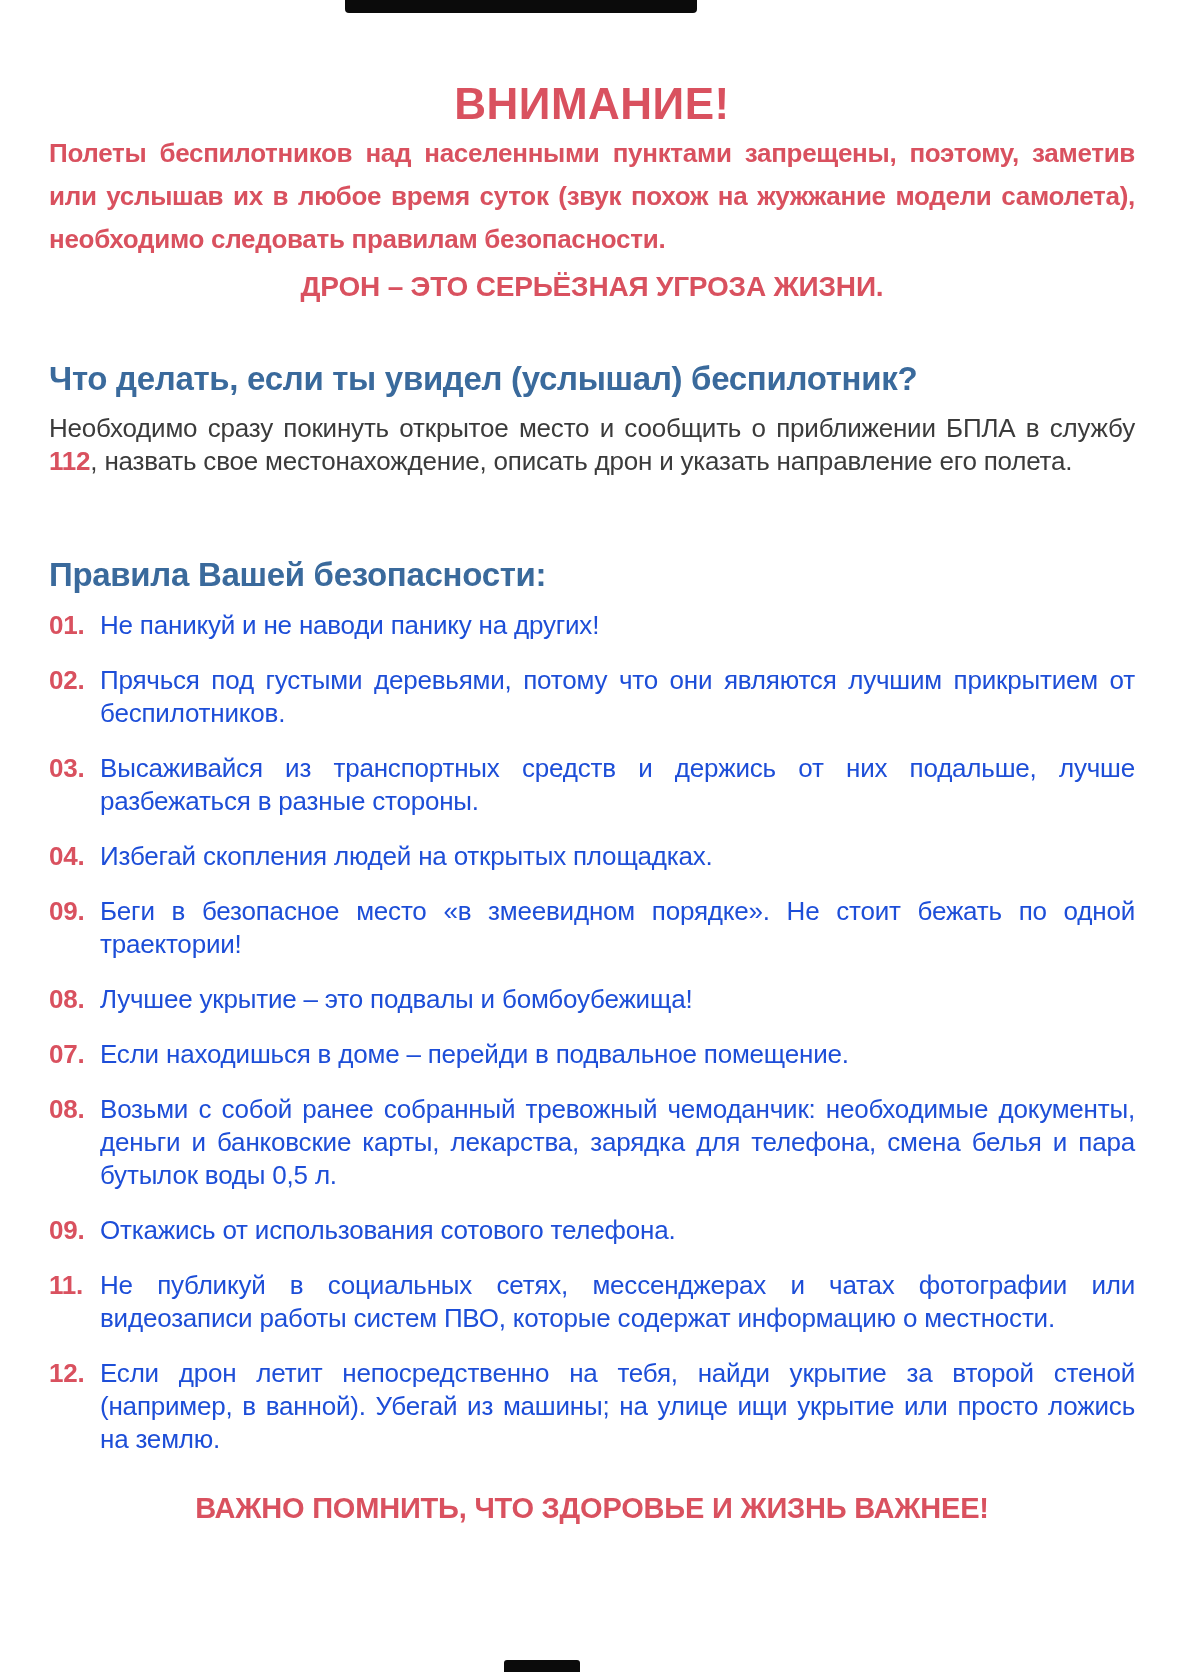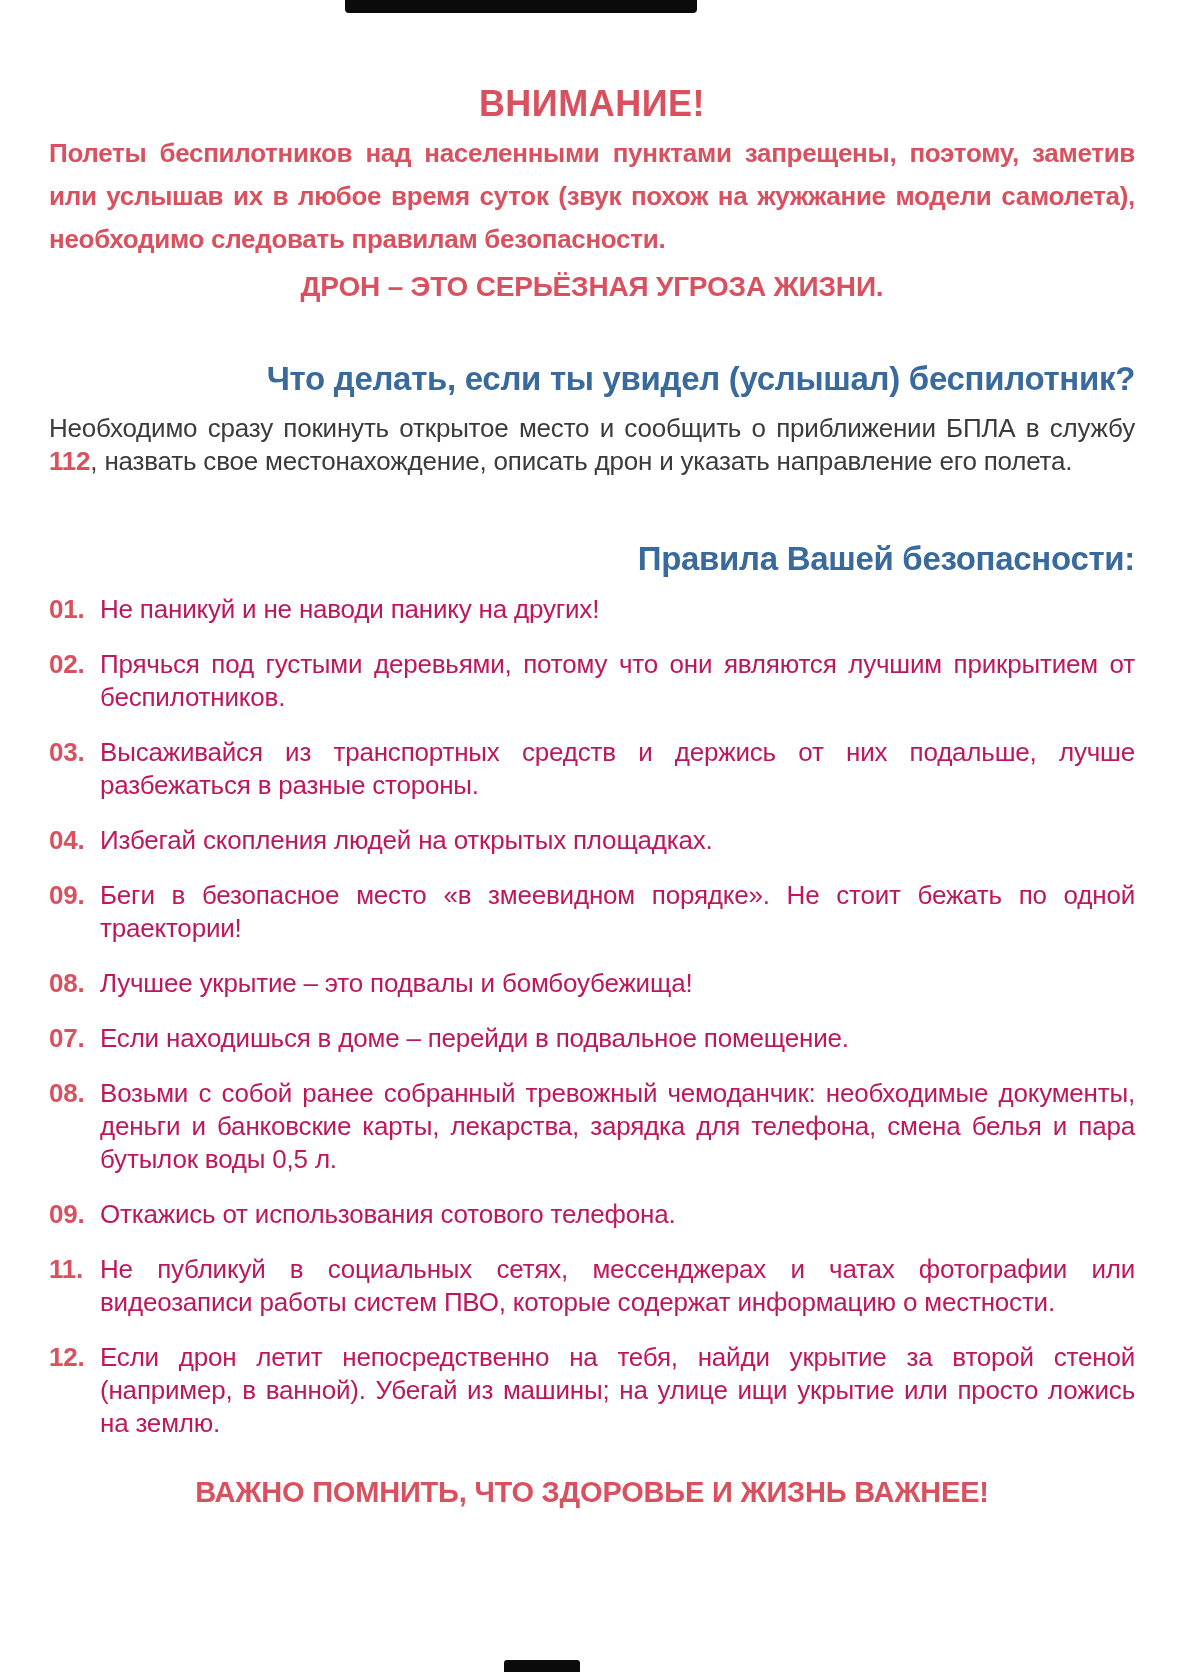--- a/index.html
+++ b/index.html
@@ -33,21 +33,21 @@
   .content {
     position: absolute;
     left: 49px;
     right: 49px;
     top: 0;
   }
 
   .attention-title {
     margin: 84px 0 8px 0;
     text-align: center;
-    font-size: 36px;
+    font-size: 44px;
     line-height: 40px;
     font-weight: 800;
     letter-spacing: 0.5px;
     color: var(--red);
   }
   .attention-body {
     margin: 0;
     text-align: justify;
     font-size: 26px;
     line-height: 43px;
@@ -60,29 +60,29 @@
     text-align: center;
     font-size: 28px;
     line-height: 32px;
     font-weight: 800;
     color: var(--red);
     letter-spacing: -0.2px;
   }
 
   .section-heading {
     margin: 0;
-    text-align: right;
+    text-align: left;
     font-size: 33px;
     line-height: 37px;
     font-weight: 800;
     color: var(--blue);
     letter-spacing: -0.3px;
   }
   .heading-what { margin-top: 57px; }
-  .heading-rules { margin-top: 62px; }
+  .heading-rules { margin-top: 78px; }
 
   .what-body {
     margin: 15px 0 0 0;
     text-align: justify;
     font-size: 26px;
     line-height: 33px;
     color: #3b3b3b;
     letter-spacing: -0.2px;
   }
   .red-strong {
@@ -107,21 +107,21 @@
   .rule .num {
     position: absolute;
     left: 0;
     top: 0;
     font-weight: 800;
     color: var(--red);
   }
   .rule .txt {
     display: block;
     text-align: justify;
-    color: #be185d;
+    color: #1d4ed8;
   }
 
   .footer-note {
     margin: 36px 0 0 0;
     text-align: center;
     font-size: 29px;
     line-height: 33px;
     font-weight: 800;
     color: var(--red);
     letter-spacing: -0.2px;

